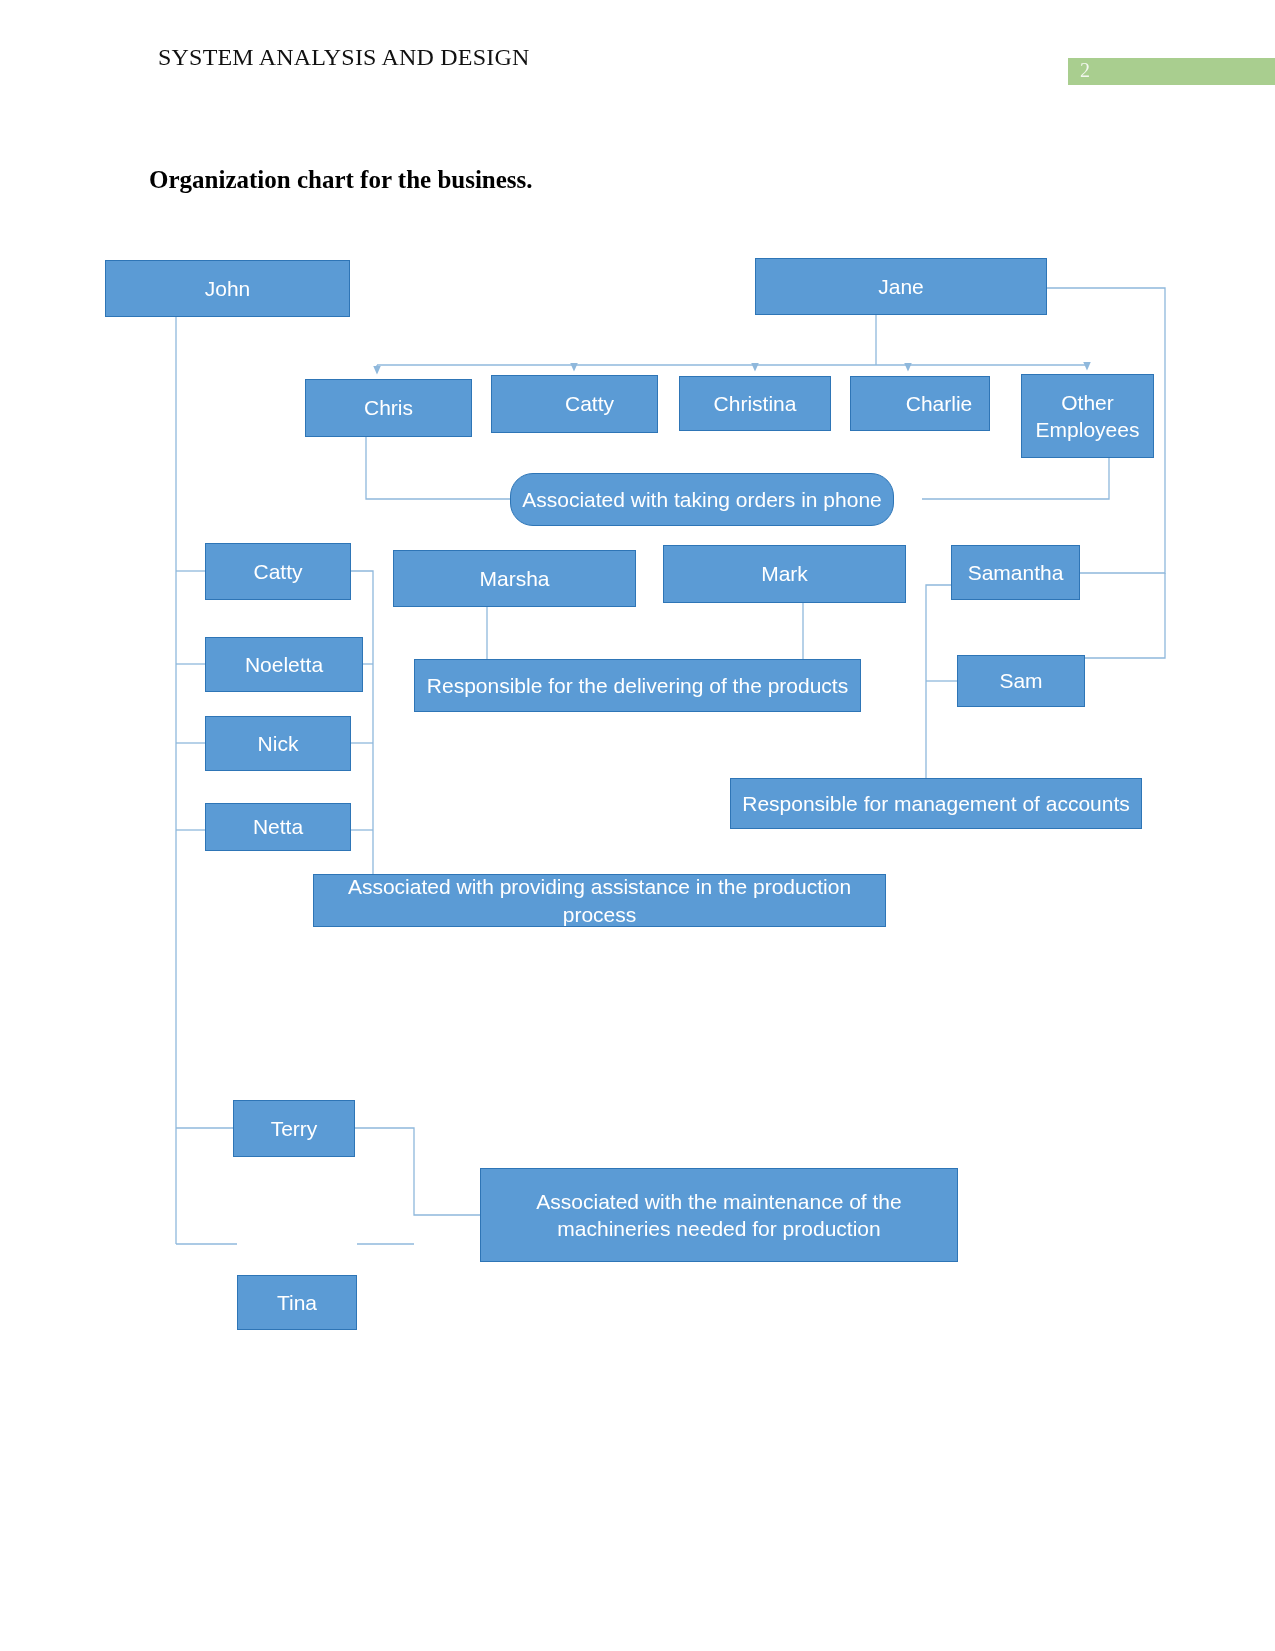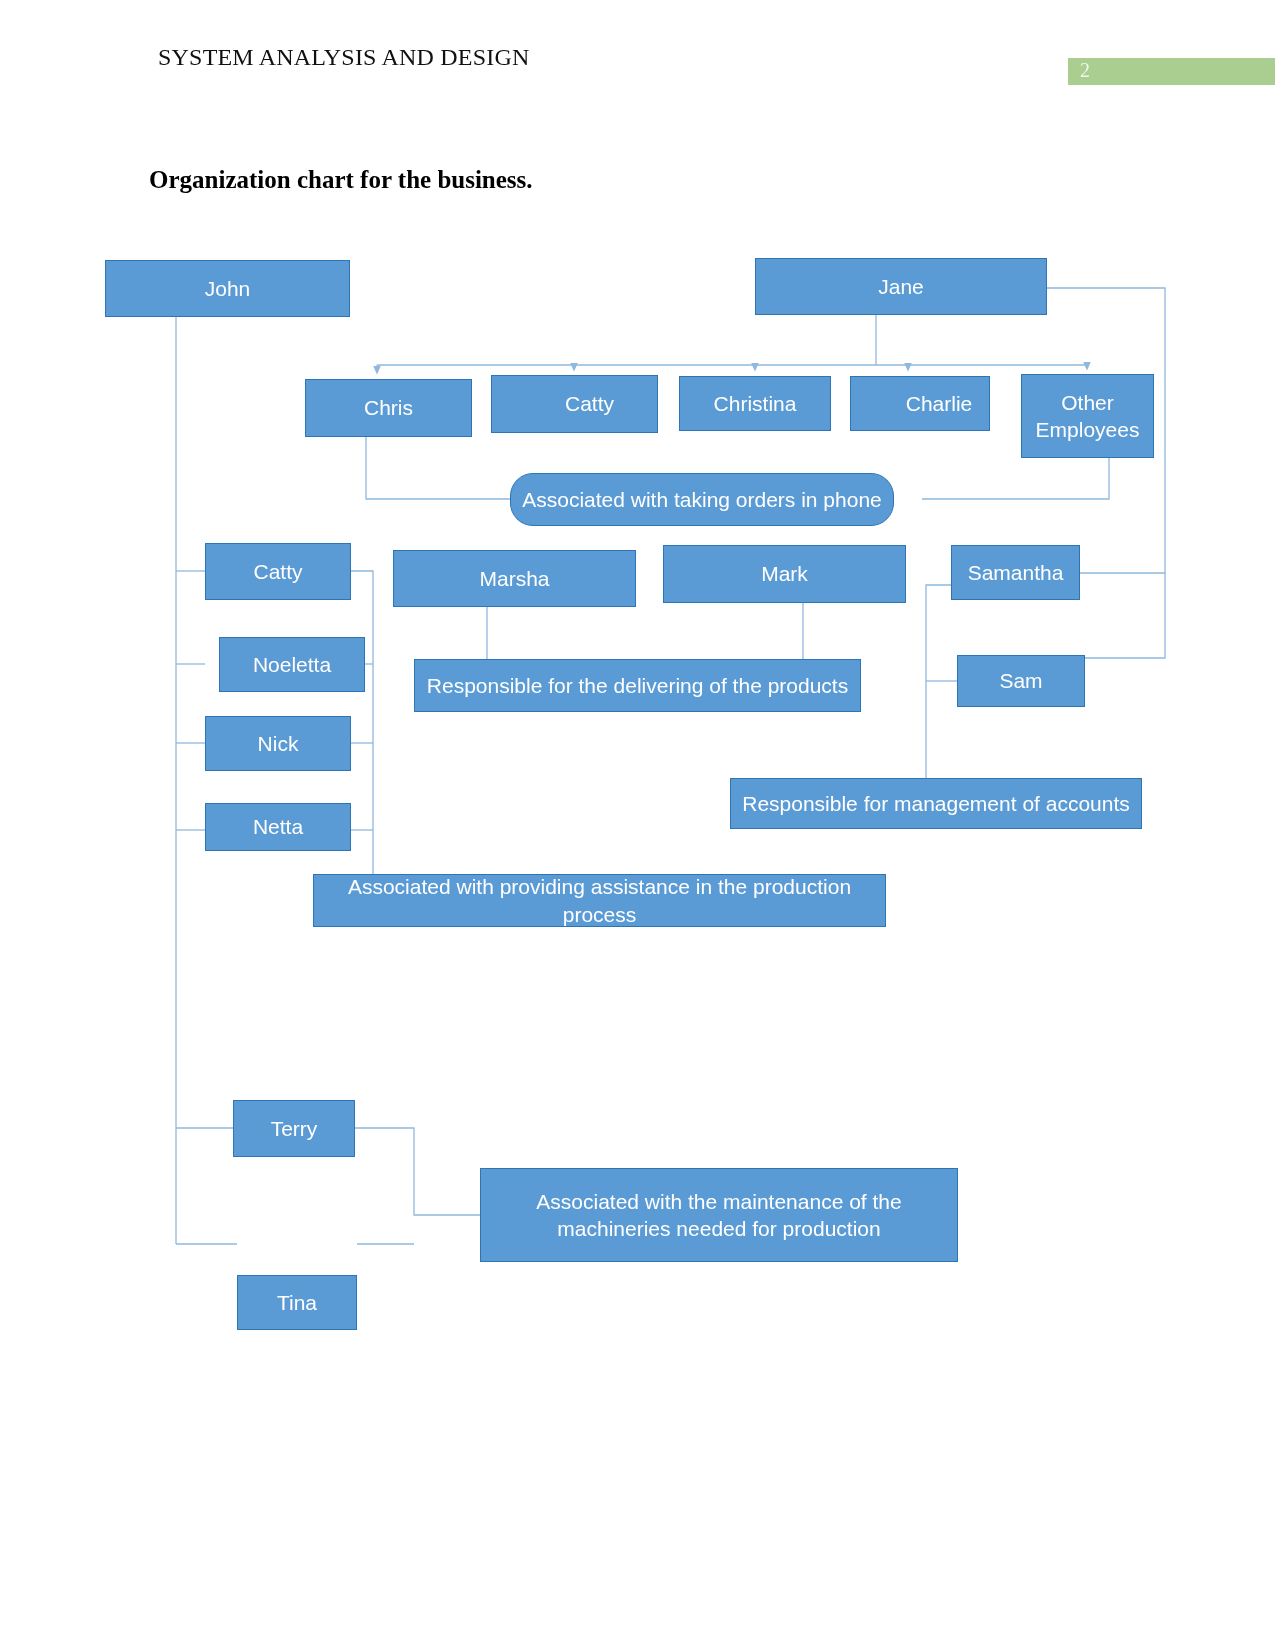--- a/index.html
+++ b/index.html
@@ -117,21 +117,21 @@
     <div class="node" style="left:305px;top:379px;width:167px;height:58px;">Chris</div>
     <div class="node" style="left:491px;top:375px;width:167px;height:58px;padding-left:36px;">Catty</div>
     <div class="node" style="left:679px;top:376px;width:152px;height:55px;">Christina</div>
     <div class="node" style="left:850px;top:376px;width:140px;height:55px;padding-left:44px;">Charlie</div>
     <div class="node" style="left:1021px;top:374px;width:133px;height:84px;">Other Employees</div>
     <div class="node" style="left:510px;top:473px;width:384px;height:53px;border-radius:23px;">Associated with taking orders in phone</div>
     <div class="node" style="left:205px;top:543px;width:146px;height:57px;">Catty</div>
     <div class="node" style="left:393px;top:550px;width:243px;height:57px;">Marsha</div>
     <div class="node" style="left:663px;top:545px;width:243px;height:58px;">Mark</div>
     <div class="node" style="left:951px;top:545px;width:129px;height:55px;">Samantha</div>
-    <div class="node" style="left:219px;top:637px;width:146px;height:55px;">Noeletta</div>
+    <div class="node" style="left:205px;top:637px;width:158px;height:55px;">Noeletta</div>
     <div class="node" style="left:414px;top:659px;width:447px;height:53px;">Responsible for the delivering of the products</div>
     <div class="node" style="left:957px;top:655px;width:128px;height:52px;">Sam</div>
     <div class="node" style="left:205px;top:716px;width:146px;height:55px;">Nick</div>
     <div class="node" style="left:730px;top:778px;width:412px;height:51px;">Responsible for management of accounts</div>
     <div class="node" style="left:205px;top:803px;width:146px;height:48px;">Netta</div>
     <div class="node" style="left:313px;top:874px;width:573px;height:53px;">Associated with providing assistance in the production process</div>
     <div class="node" style="left:233px;top:1100px;width:122px;height:57px;">Terry</div>
     <div class="node" style="left:480px;top:1168px;width:478px;height:94px;">Associated with the maintenance of the machineries needed for production</div>
     <div class="node" style="left:237px;top:1275px;width:120px;height:55px;">Tina</div>
   </div>

